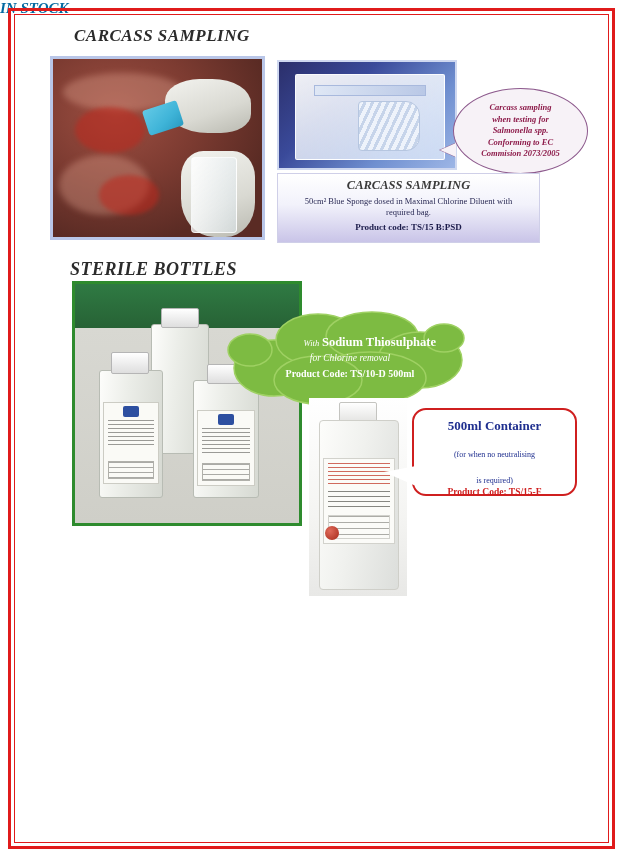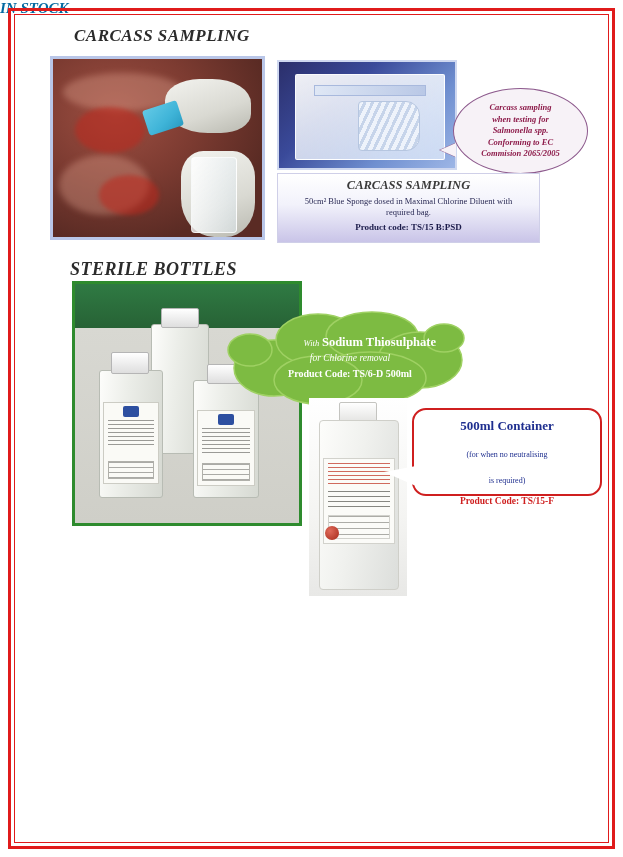--- a/index.html
+++ b/index.html
@@ -397,21 +397,21 @@
     height: 14px;
     border-radius: 50%;
     background: radial-gradient(circle at 35% 35%, #e06a5a, #a52a1a);
   }
 
   
   #container-callout {
     position: absolute;
     left: 412px;
     top: 408px;
-    width: 190px;
+    width: 165px;
     height: 88px;
     border-radius: 14px;
     background: #ffffff;
     border: 2px solid #cf1f1f;
     box-sizing: border-box;
     text-align: center;
     padding-top: 8px;
   }
   #container-callout .cc-title {
     font-size: 13px;
@@ -421,21 +421,20 @@
   #container-callout .cc-sub {
     font-size: 8px;
     color: #1f2f8f;
     line-height: 1.3;
     margin-top: 16px;
   }
   #container-callout .cc-code {
     font-size: 9.5px;
     font-weight: bold;
     color: #cf1f1f;
-    margin-top: 9px;
   }
   #container-callout .cc-tail {
     position: absolute;
     left: -30px;
     top: 56px;
     width: 0; height: 0;
     border-top: 6px solid transparent;
     border-bottom: 14px solid transparent;
     border-right: 32px solid #ffffff;
   }
@@ -479,21 +478,21 @@
     </div>
   </div>
 
   <div id="ec-callout">
     <div class="tail"></div>
     <div class="txt">
       <span>Carcass sampling</span><br>
       <span>when testing for</span><br>
       <span>Salmonella spp.</span><br>
       <span>Conforming to  EC</span><br>
-      <span>Commision 2065/2005</span>
+      <span>Commision 2073/2005</span>
     </div>
   </div>
 
   <div id="carcass-caption">
     <div class="cap-head">CARCASS SAMPLING</div>
     <div class="cap-line">50cm² Blue Sponge dosed in Maximal Chlorine Diluent with</div>
     <div class="cap-line">required bag.</div>
     <div class="cap-code">Product code:  TS/15 B:PSD</div>
   </div>
 
@@ -534,21 +533,21 @@
         <ellipse cx="28" cy="40" rx="22" ry="16"></ellipse>
         <ellipse cx="222" cy="28" rx="20" ry="14"></ellipse>
       </g>
     </svg>
     <div class="cloud-text">
       <div class="cl-l1">
         <span class="small">With</span>
         <b>Sodium Thiosulphate</b>
       </div>
       <div class="cl-l2">for Chlorine removal</div>
-      <div class="cl-l3">Product Code: TS/6-D 500ml</div>
+      <div class="cl-l3">Product Code: TS/10-D 500ml</div>
     </div>
   </div>
 
   <div id="instock-label">IN STOCK</div>
 
   <div id="container-photo">
     <div class="cont-cap"></div>
     <div class="cont-body"></div>
     <div class="cont-label">
       <div class="red-txt"></div>

